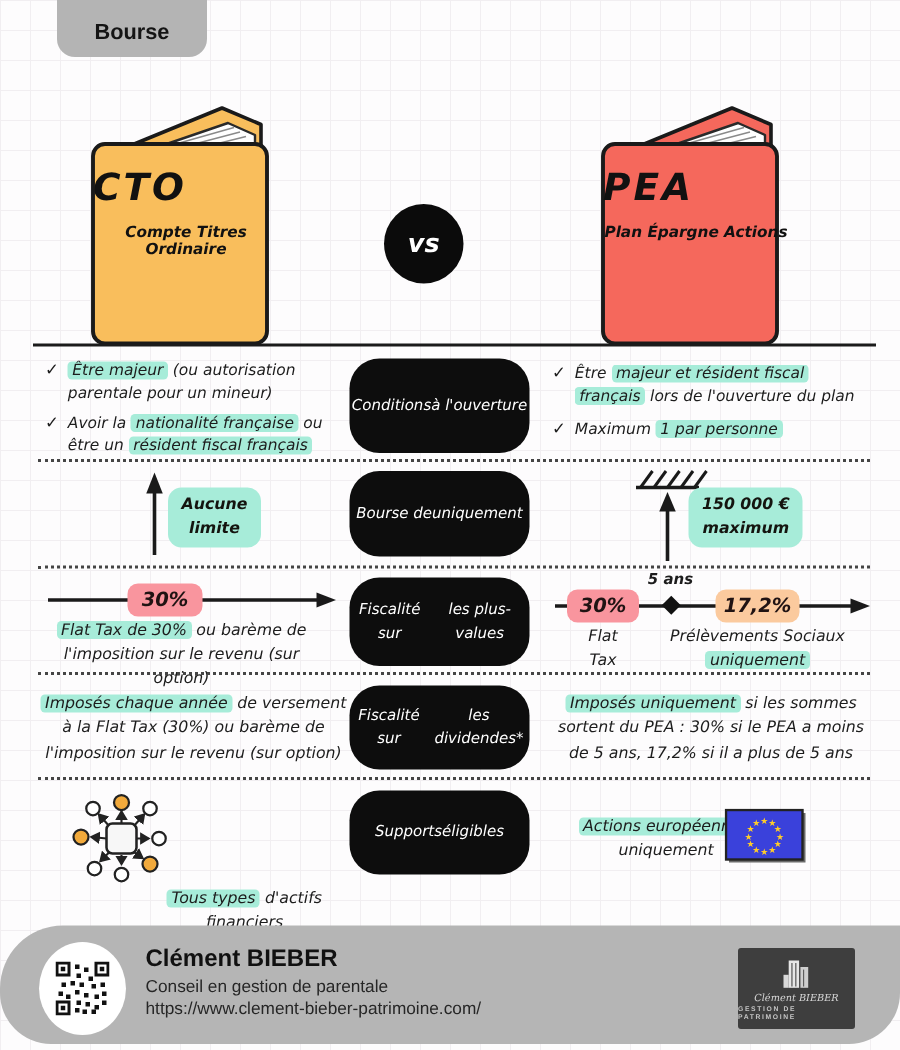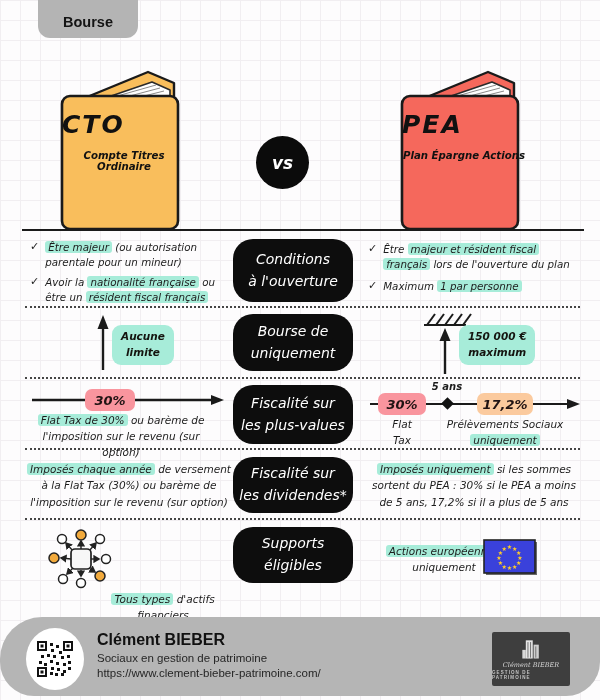--- a/index.html
+++ b/index.html
@@ -23,22 +23,22 @@
   
   .folder{width:132px;height:165px;}
   .folder-title{position:absolute;left:6px;right:4px;text-align:left;font-weight:bold;font-size:25px;letter-spacing:2px;color:#111;}
   .folder-sub{position:absolute;left:4px;right:0;text-align:center;font-weight:bold;font-size:10.2px;color:#111;}
   .vs-circle{left:256px;top:136px;width:53px;height:53px;border-radius:50%;background:#0b0b0b;
     display:flex;align-items:center;justify-content:center;color:#fff;font-size:17px;font-weight:bold;}
   .solid-div{left:22px;right:16px;top:229px;border-top:2.5px solid #1b1b1b;}
   .dotted{left:25px;right:20px;border-top:2px dotted #454545;}
   
   .pill{left:233px;width:120px;background:#0d0d0d;border-radius:20px;color:#fff;
-    display:flex;flex-direction:column;align-items:center;justify-content:center;
-    font-style:italic;font-size:14px;line-height:1.55;text-align:center;}
+    display:flex;flex-direction:row;align-items:center;justify-content:center;
+    font-style:italic;font-size:10px;line-height:1.55;text-align:center;}
   
   .check-item{display:flex;gap:6px;align-items:flex-start;}
   .check{font-size:11px;line-height:1.3;font-style:normal;}
   .itxt{font-size:10.3px;line-height:1.45;}
   .hl{background:#a7ecd9;border-radius:3px;padding:0 3px;box-decoration-break:clone;-webkit-box-decoration-break:clone;}
   .teal-badge{background:#a7ecd9;border-radius:9px;padding:4px 9px;font-size:10.5px;
     text-align:center;line-height:1.5;font-style:italic;font-weight:bold;color:#14140f;}
   .pct-badge{display:flex;align-items:center;justify-content:center;border-radius:7px;
     font-style:italic;font-weight:bold;font-size:13px;color:#201313;}
   .pink{background:#f9959e;}
@@ -281,21 +281,21 @@
           <rect x="20" y="27" width="3" height="3"></rect>
           <rect x="26" y="29" width="3" height="3"></rect>
         <rect x="31" y="26" width="3" height="3"></rect>
           <rect x="13" y="31" width="3" height="3"></rect>
           <rect x="18" y="32" width="3" height="3"></rect>
         <rect x="24" y="32" width="3" height="3"></rect>
       </g>
     </svg>
   </div>
   <div class="abs f-name">Clément BIEBER</div>
-  <div class="abs f-line1">Sociaux en gestion de patrimoine</div>
+  <div class="abs f-line1">Conseil en gestion de parentale</div>
   <div class="abs f-line2">https://www.clement-bieber-patrimoine.com/</div>
   <div class="abs logo">
     <svg width="26" height="22" viewBox="0 0 30 24">
       <rect x="9" y="2" width="8" height="21" fill="#e6e6e6"></rect>
       <rect x="18" y="7" width="6" height="16" fill="#cfcfcf"></rect>
       <rect x="5" y="13" width="4" height="10" fill="#d9d9d9"></rect>
       <line x1="11.5" y1="4" x2="11.5" y2="22" stroke="#3e3e3e" stroke-width="0.8"></line>
       <line x1="14.5" y1="4" x2="14.5" y2="22" stroke="#3e3e3e" stroke-width="0.8"></line>
       <line x1="20.5" y1="9" x2="20.5" y2="22" stroke="#3e3e3e" stroke-width="0.7"></line>
     </svg>

